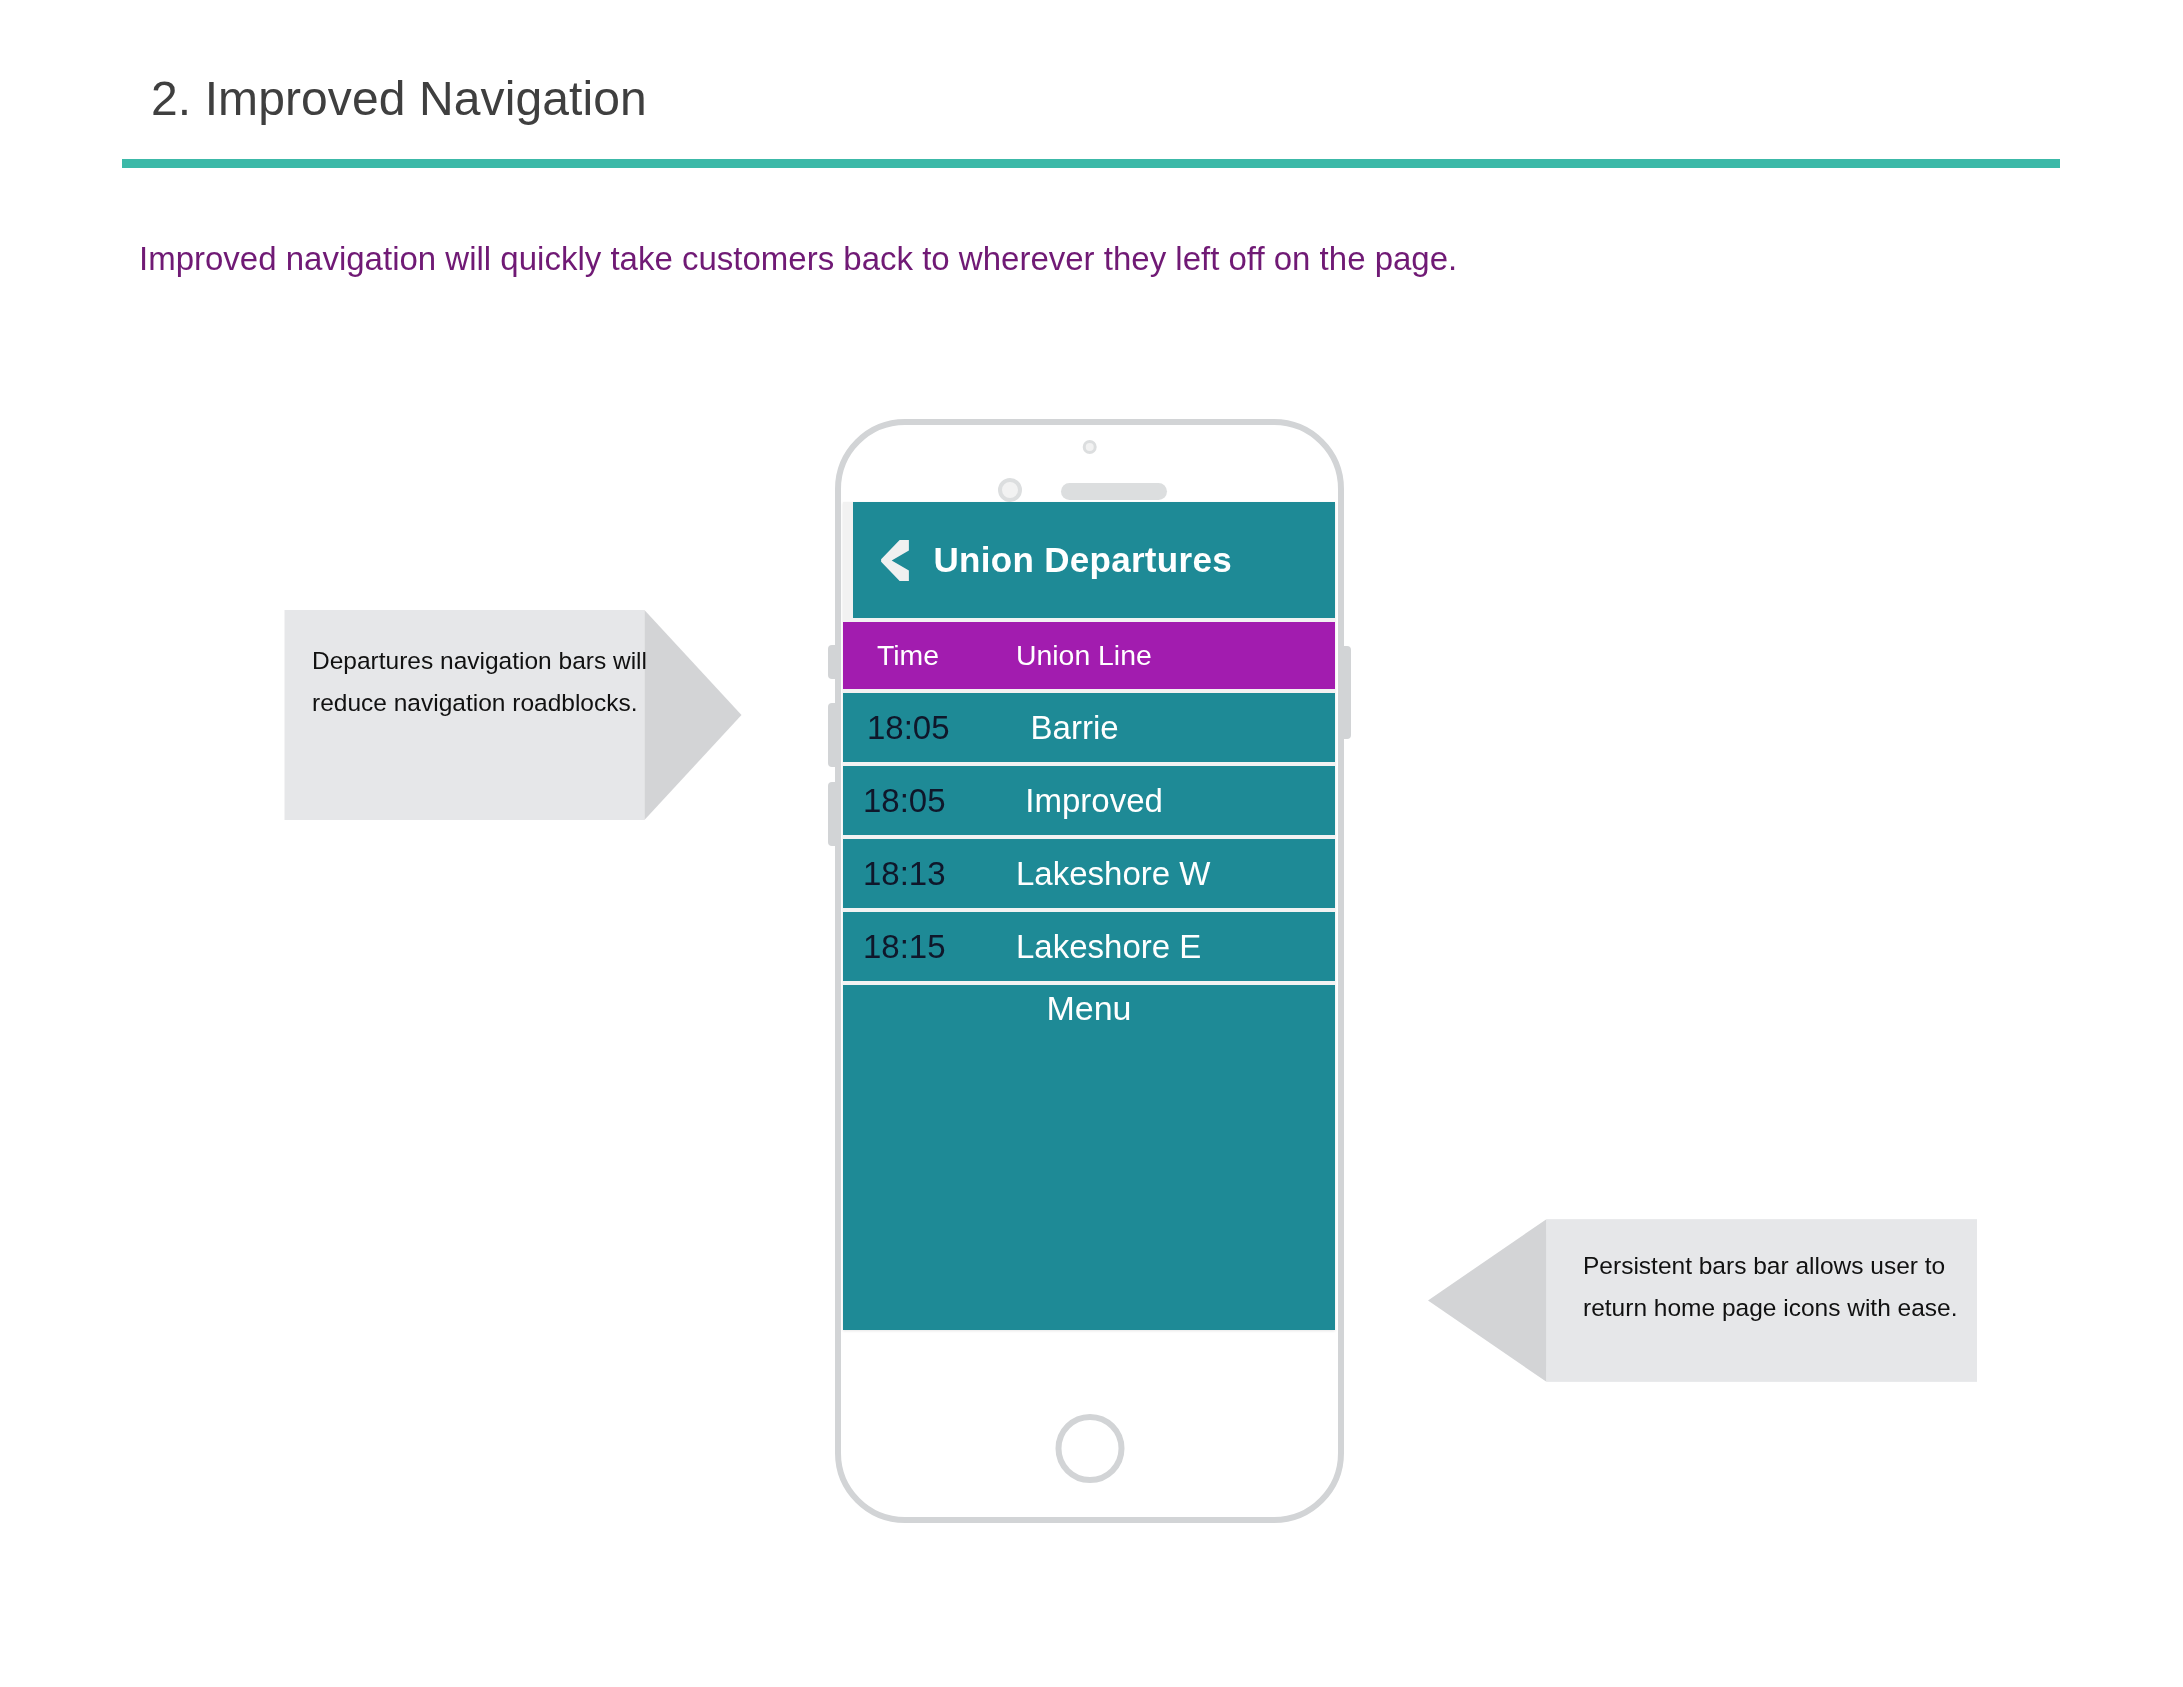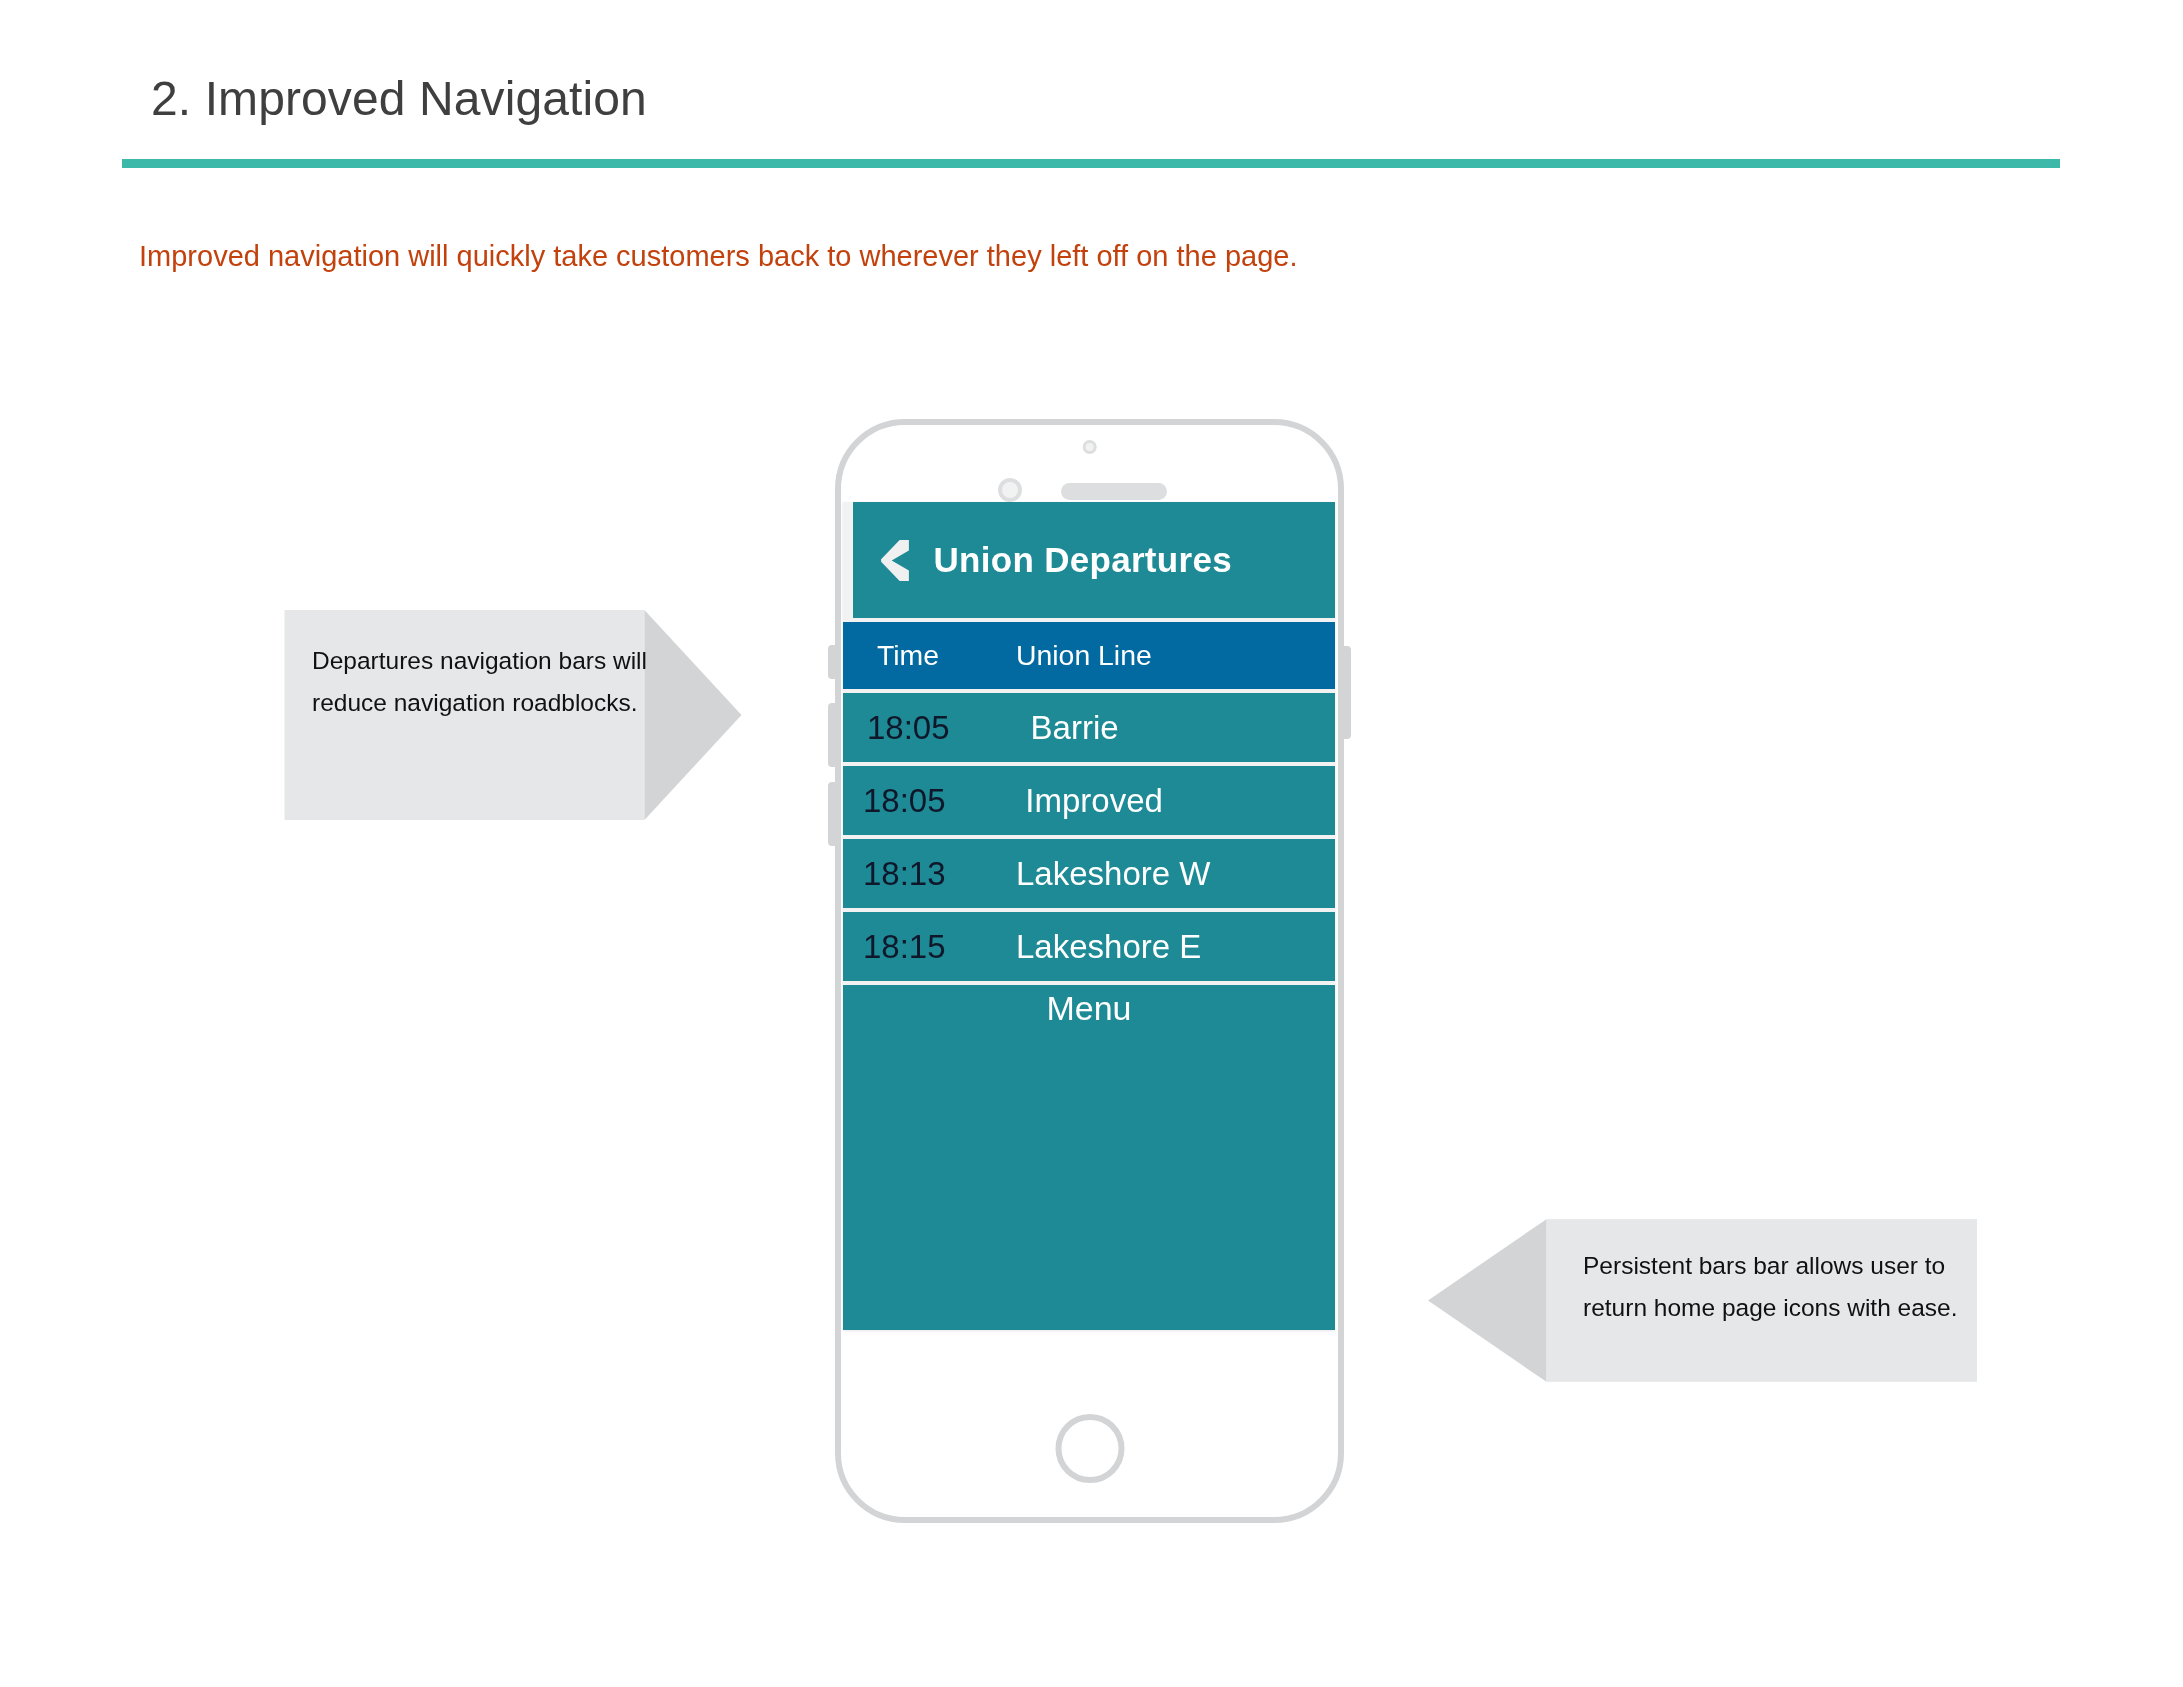--- a/index.html
+++ b/index.html
@@ -18,21 +18,21 @@
     letter-spacing:0.1px; white-space:nowrap;
   }
   #title-rule {
     position:absolute; left:122px; top:159px;
     width:1938px; height:9.3px; background:#3cb9a8;
   }
 
   
   #subtitle {
     position:absolute; left:139px; top:240px;
-    font-size:29px; font-weight:400; color:#c2410c;
+    font-size:33px; font-weight:400; color:#701a75;
     white-space:nowrap;
   }
 
   
   #phone {
     position:absolute; left:835px; top:419px;
     width:509px; height:1104px;
     border:6.6px solid #d2d4d6;
     border-radius:70px;
     background:#ffffff;
@@ -82,21 +82,21 @@
     margin-left:10px;
   }
   #back-chevron { width:28px; height:41px; flex-shrink:0; }
   #nav-title {
     margin-left:24.5px; color:#ffffff;
     font-size:35px; font-weight:700; letter-spacing:0.3px;
     white-space:nowrap;
   }
 
   #table-head {
-    height:67px; background:#0369a1; flex-shrink:0;
+    height:67px; background:#a21caf; flex-shrink:0;
     display:flex; align-items:center;
     margin-top:4px;
   }
   #table-head .col-time {
     width:173px; padding-left:34px;
     color:#ffffff; font-size:28.4px; font-weight:400;
   }
   #table-head .col-route {
     color:#ffffff; font-size:28.4px; font-weight:400;
   }

